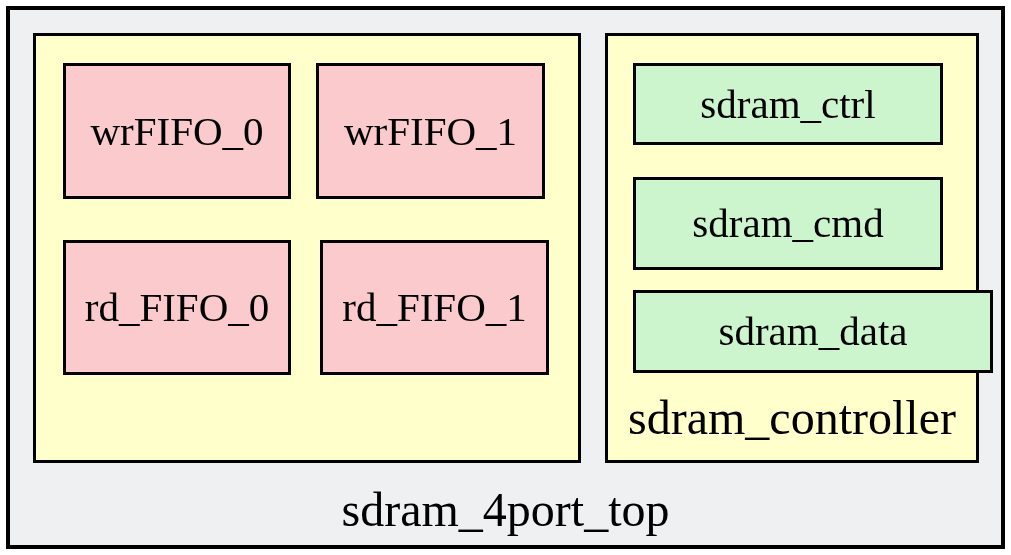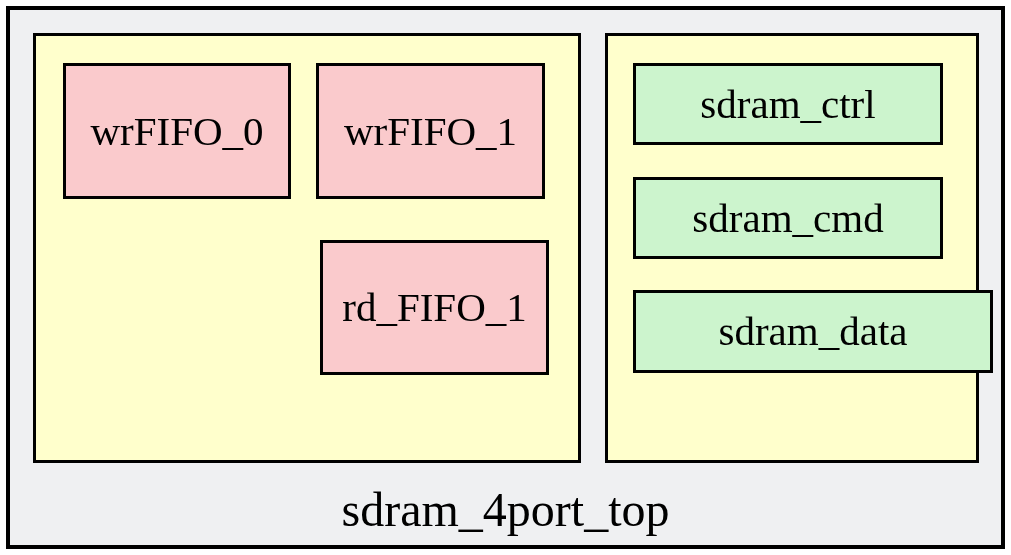--- a/index.html
+++ b/index.html
@@ -56,21 +56,21 @@
   }
   .block.pink { background: var(--fifo-block-bg, #facacc); }
   .block.green { background: var(--ctrl-block-bg, #ccf4cd); }
 
   .pink.b0 { left: 27px;  top: 27px;  width: 228px; height: 136px; }
   .pink.b1 { left: 280px; top: 27px;  width: 229px; height: 136px; }
   .pink.b2 { left: 27px;  top: 204px; width: 228px; height: 135px; }
   .pink.b3 { left: 284px; top: 204px; width: 229px; height: 135px; }
 
   .green.g0 { left: 25px; top: 27px;  width: 310px; height: 82px; align-items: center; }
-  .green.g1 { left: 25px; top: 141px; width: 310px; height: 82px; }
+  .green.g1 { left: 25px; top: 141px; width: 310px; height: 93px; }
   .green.g2 { left: 25px; top: 254px; width: 360px; height: 83px; }
 
   .container-label {
     position: absolute;
     left: 0;
     right: 0;
     bottom: 18px;
     text-align: center;
     font-size: 48px;
     line-height: 1;
@@ -93,32 +93,36 @@
 <div class="canvas">
   <div class="outer">
 
     <div class="container left">
       <div class="block pink b0">
         <span>wrFIFO_0</span>
       </div>
       <div class="block pink b1">
         <span>wrFIFO_1</span>
       </div>
+      <div class="block pink b2">
+        <span>rd_FIFO_0</span>
+      </div>
       <div class="block pink b3">
         <span>rd_FIFO_1</span>
       </div>
     </div>
 
     <div class="container right">
       <div class="block green g0">
         <span>sdram_ctrl</span>
       </div>
       <div class="block green g1">
         <span>sdram_cmd</span>
       </div>
       <div class="block green g2">
         <span>sdram_data</span>
       </div>
+      <div class="container-label">sdram_controller</div>
     </div>
 
     <div class="outer-label">sdram_4port_top</div>
   </div>
 </div>
 
 </body></html>

